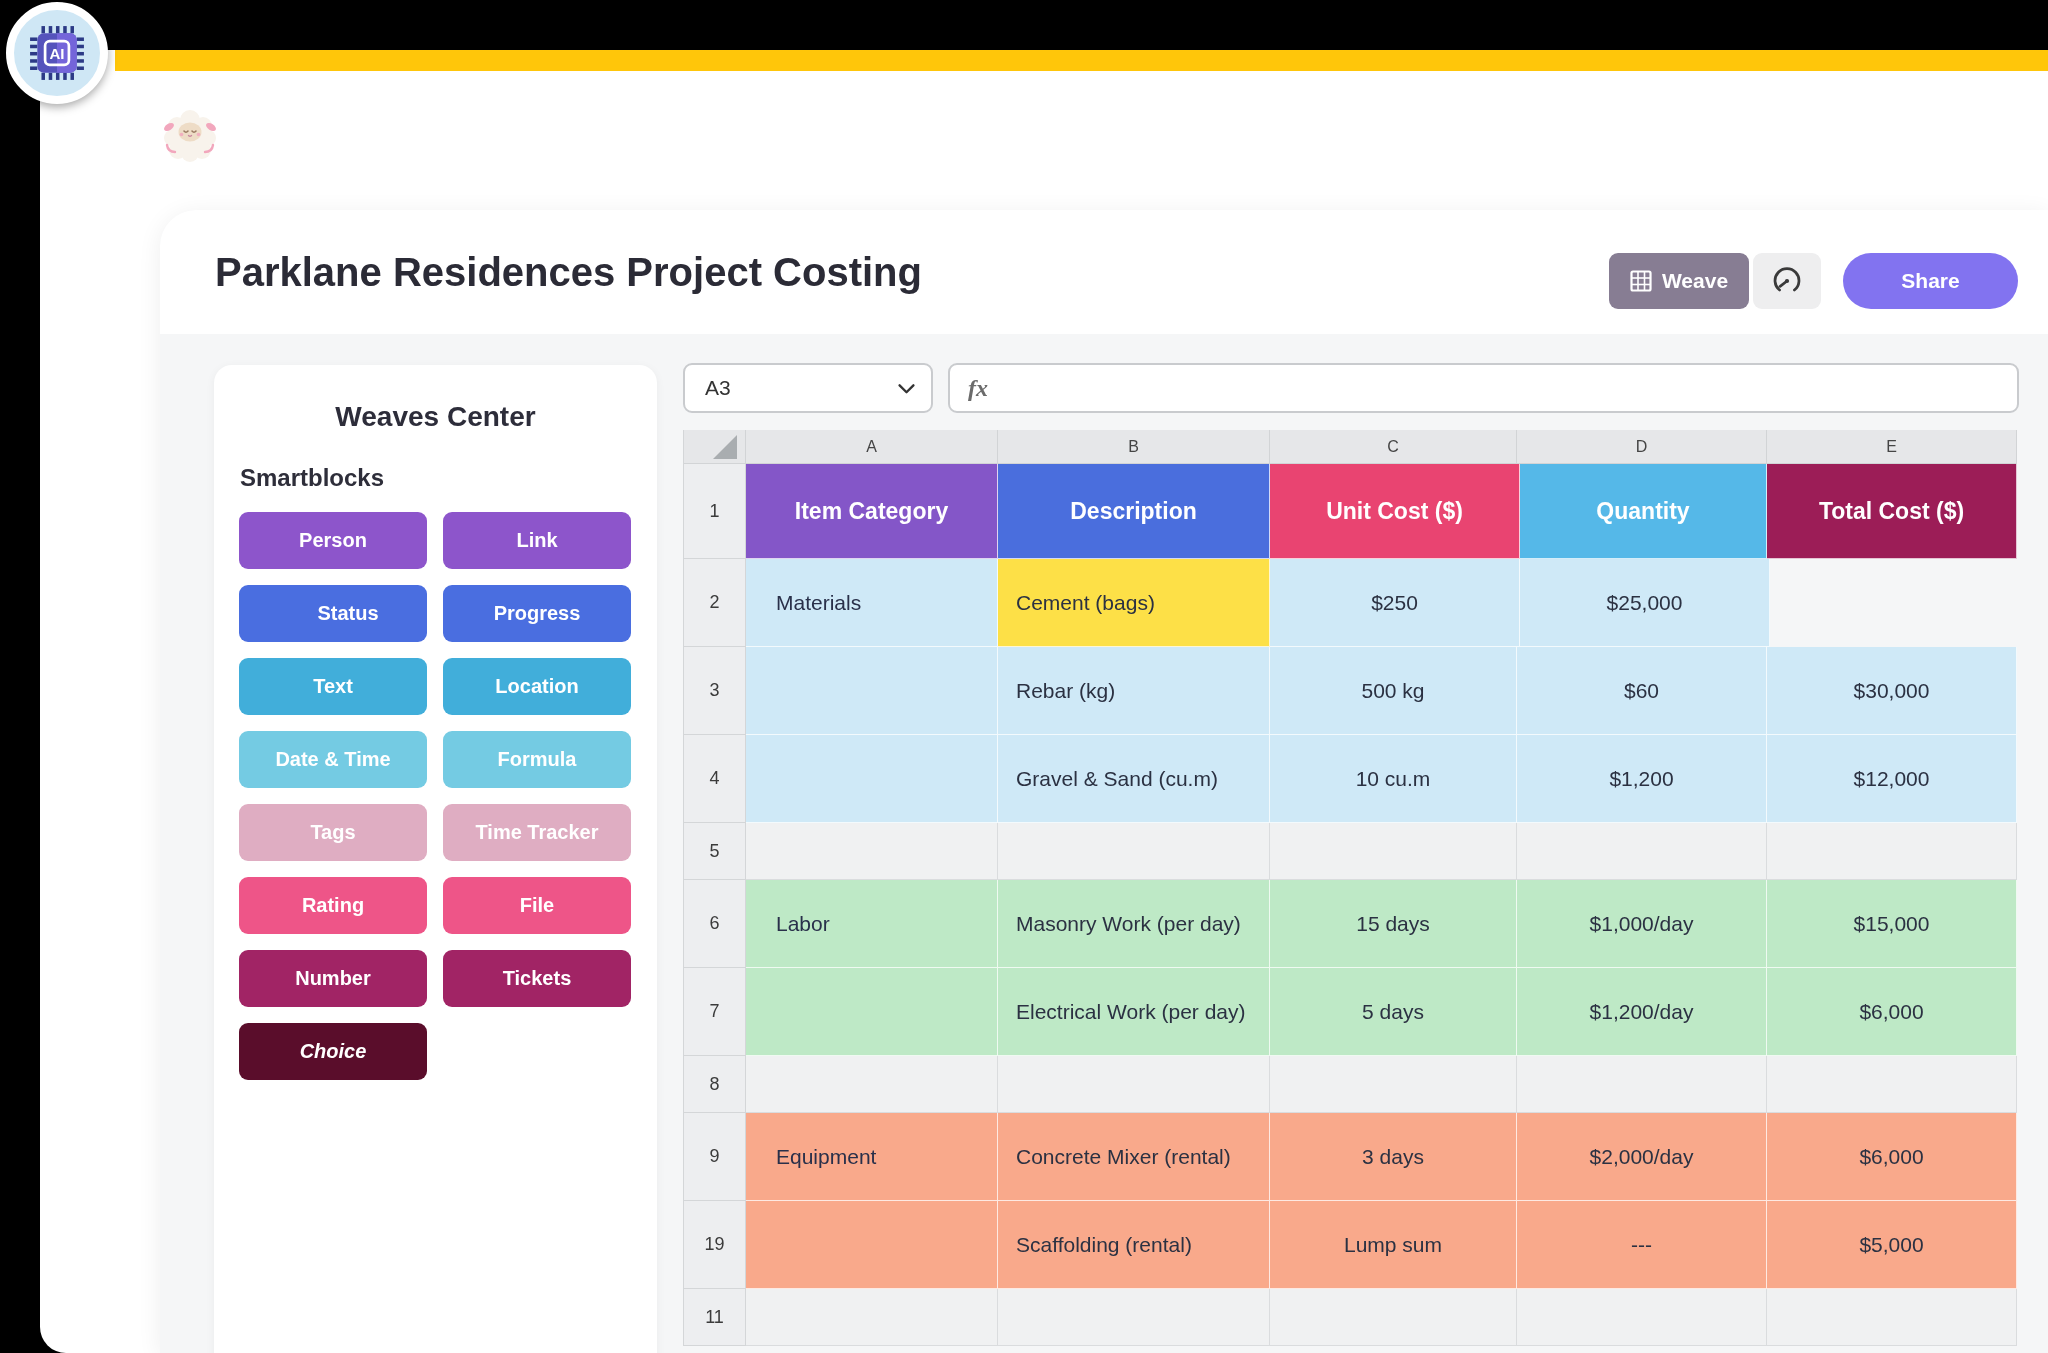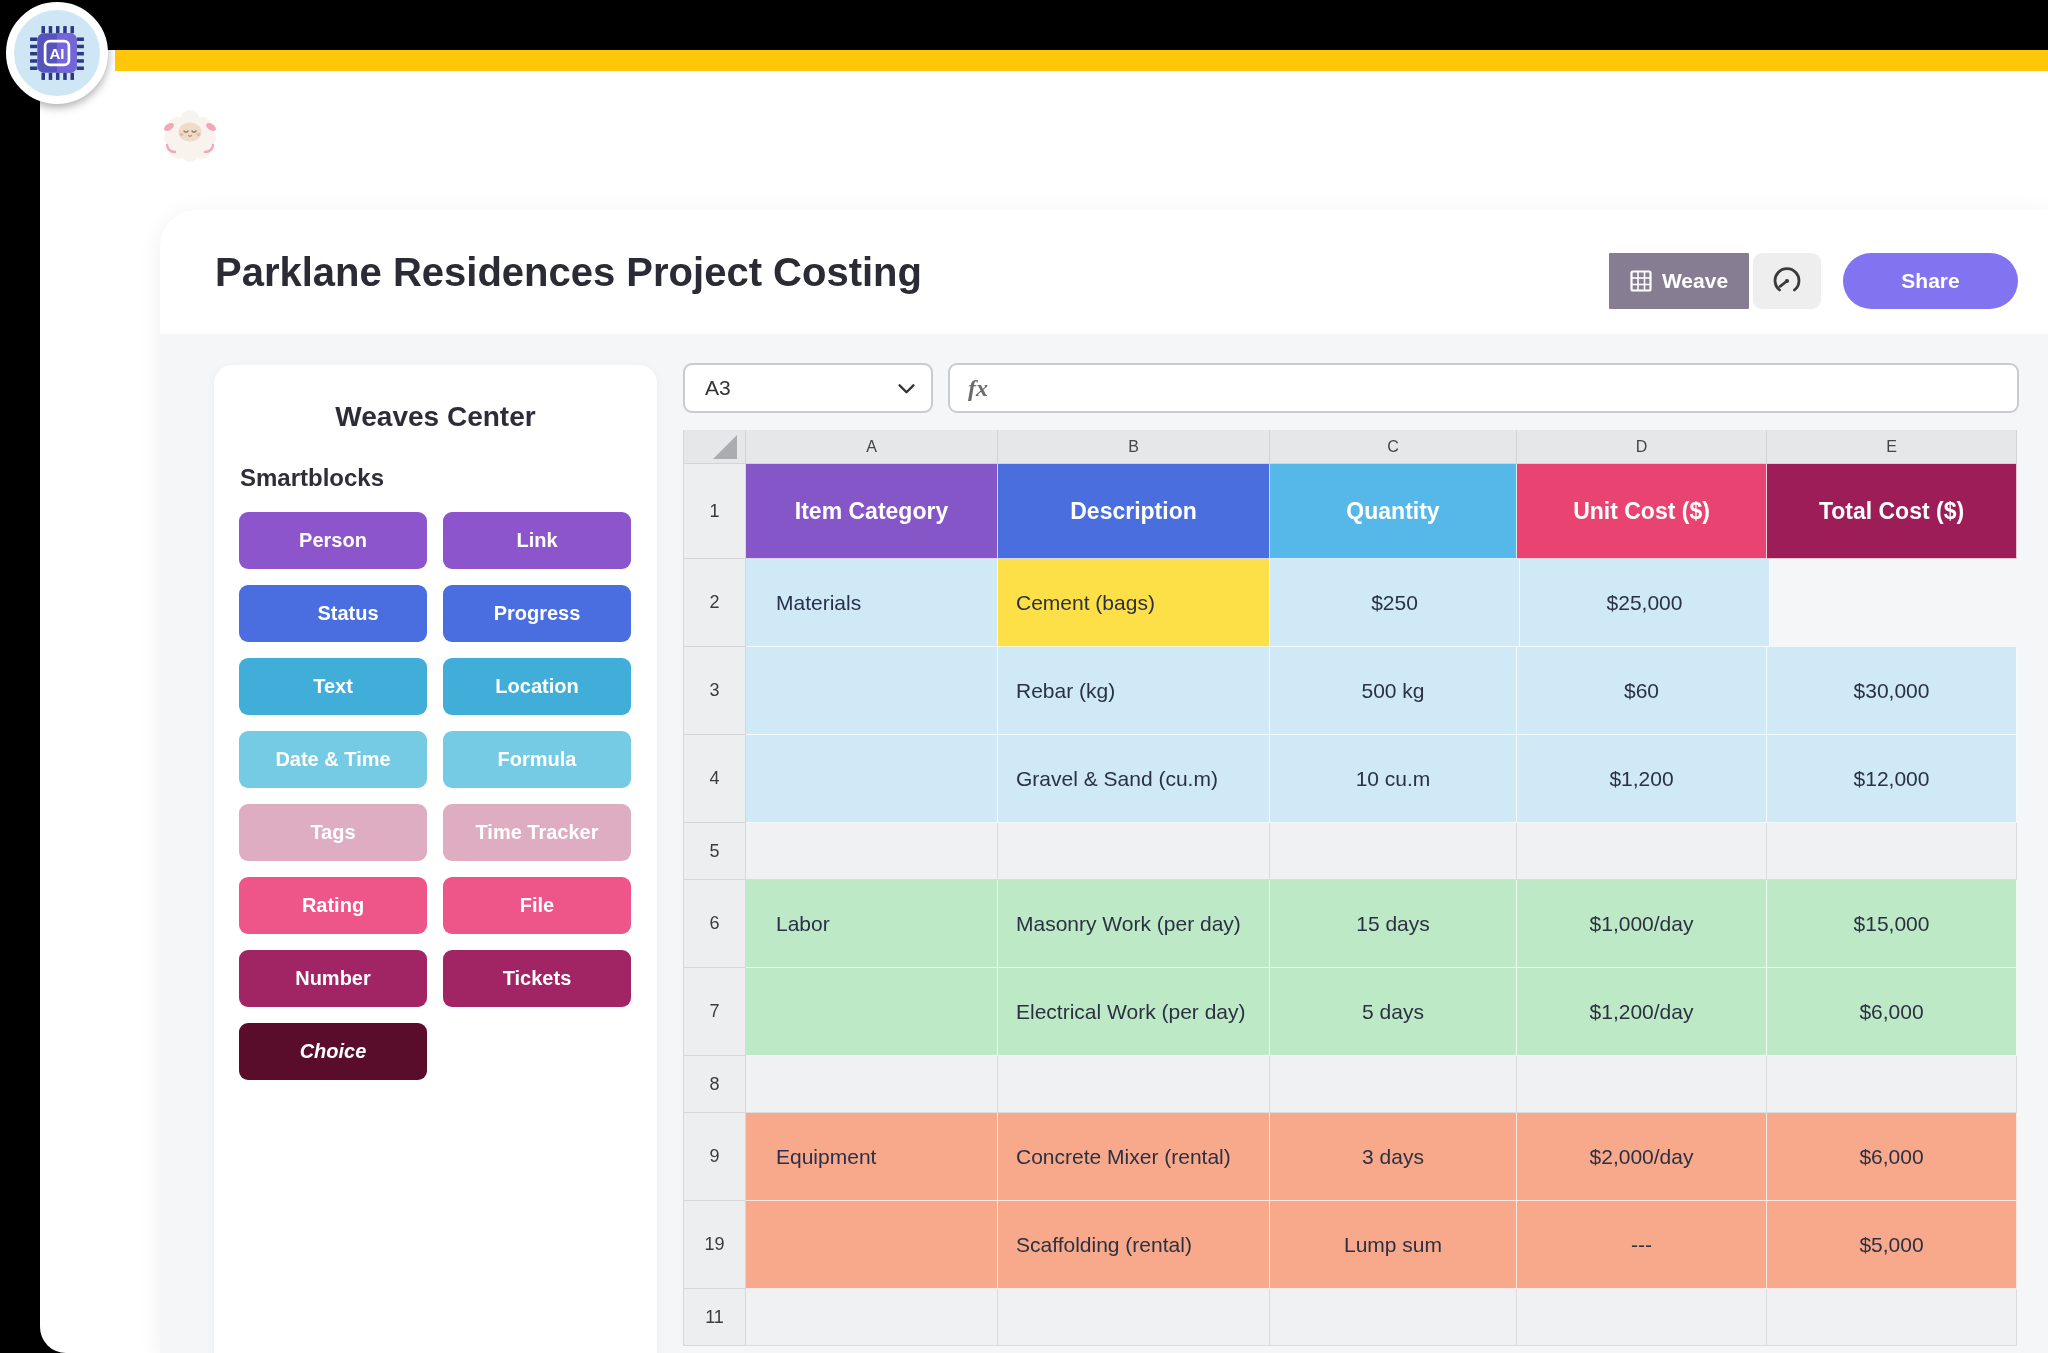--- a/index.html
+++ b/index.html
@@ -16,21 +16,21 @@
   
   .brand{position:absolute;left:160px;top:100px;height:68px;display:flex;align-items:center;gap:18px;}
   .brand-title{font-size:40px;font-weight:800;color:#32323d;letter-spacing:0.2px;}
   
   .card{position:absolute;left:160px;top:210px;width:1888px;height:1143px;background:#f5f6f7;
         border-radius:36px 0 0 0;overflow:hidden;box-shadow:0 4px 24px rgba(0,0,0,0.07);}
   .card-header{position:absolute;left:0;top:0;width:100%;height:124px;background:#ffffff;}
   .card-title{position:absolute;left:55px;top:0;height:124px;display:flex;align-items:center;
               font-size:40px;font-weight:700;color:#2b2b36;margin:0;}
   .weave-btn{position:absolute;left:1449px;top:43px;width:140px;height:56px;border:none;cursor:pointer;
-             background:#877d93;color:#fff;border-radius:1px;font-size:21px;font-weight:600;
+             background:#877d93;color:#fff;border-radius:9px;font-size:21px;font-weight:600;
              display:flex;align-items:center;justify-content:center;gap:10px;font-family:inherit;}
   .gauge-btn{position:absolute;left:1593px;top:43px;width:68px;height:56px;border:none;cursor:pointer;
              background:#eeeeef;border-radius:9px;display:flex;align-items:center;justify-content:center;}
   .share-btn{position:absolute;left:1683px;top:43px;width:175px;height:56px;border:none;cursor:pointer;
              background:#8273f0;color:#fff;border-radius:28px;font-size:21px;font-weight:600;font-family:inherit;}
   
   .panel{position:absolute;left:54px;top:155px;width:443px;height:1010px;background:#ffffff;
          border-radius:18px;box-shadow:0 2px 10px rgba(0,0,0,0.05);}
   .panel-title{position:absolute;left:0;top:36px;width:100%;text-align:center;margin:0;
                font-size:28px;font-weight:700;color:#2d2d3a;}
@@ -192,22 +192,22 @@
           <div class="cell hletter" style="width: 252px;">A</div>
           <div class="cell hletter" style="width: 272px;">B</div>
           <div class="cell hletter" style="width: 247px;">C</div>
           <div class="cell hletter" style="width: 250px;">D</div>
           <div class="cell hletter" style="width: 250px;">E</div>
         </div>
         <div class="grow" style="height: 95px;">
           <div class="cell rnum" style="width: 62px;">1</div>
           <div class="cell h1c" style="width: 252px; background: rgb(132, 86, 200); border-color: rgba(255, 255, 255, 0.75);">Item Category</div>
           <div class="cell h1c" style="width: 272px; background: rgb(74, 110, 221); border-color: rgba(255, 255, 255, 0.75);">Description</div>
+          <div class="cell h1c" style="width: 250px; background: rgb(233, 68, 113); border-color: rgba(255, 255, 255, 0.75);">Unit Cost ($)</div>
           <div class="cell h1c" style="width: 247px; background: rgb(85, 184, 232); border-color: rgba(255, 255, 255, 0.75);">Quantity</div>
-          <div class="cell h1c" style="width: 250px; background: rgb(233, 68, 113); border-color: rgba(255, 255, 255, 0.75);">Unit Cost ($)</div>
           <div class="cell h1c" style="width: 250px; background: rgb(156, 29, 87); border-color: rgba(255, 255, 255, 0.75);">Total Cost ($)</div>
         </div>
         <div class="grow" style="height: 88px;">
           <div class="cell rnum" style="width: 62px;">2</div>
           <div class="cell cat" style="width: 252px; background: rgb(207, 233, 247); border-color: rgba(255, 255, 255, 0.75);">Materials</div>
           <div class="cell desc" style="width: 272px; background: #fde047; border-color: rgba(255, 255, 255, 0.75);">Cement (bags)</div>
           <div class="cell mid" style="width: 250px; background: rgb(207, 233, 247); border-color: rgba(255, 255, 255, 0.75);">$250</div>
           <div class="cell mid" style="width: 250px; background: rgb(207, 233, 247); border-color: rgba(255, 255, 255, 0.75);">$25,000</div>
         </div>
         <div class="grow" style="height: 88px;">

